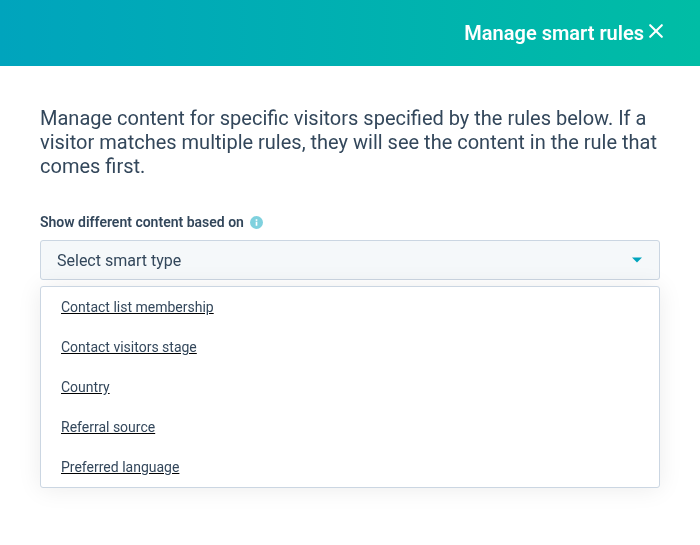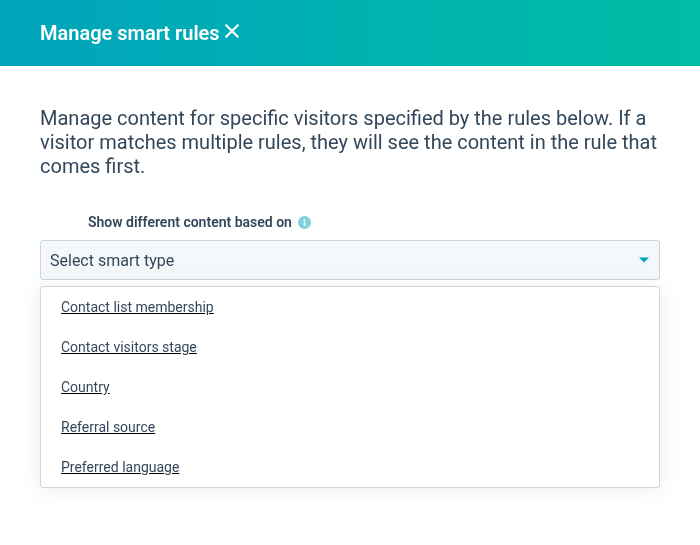--- a/index.html
+++ b/index.html
@@ -8,21 +8,21 @@
     background: #fff;
     width: 700px;
     height: 545px;
     overflow: hidden;
   }
   .header {
     background: linear-gradient(90deg, #00a4bd 0%, #00bda5 100%);
     height: 66px;
     display: flex;
     align-items: center;
-    justify-content: flex-start;
+    justify-content: flex-end;
     padding: 0 32px 0 40px;
   }
   .header-title {
     color: #fff;
     font-size: 20px;
     font-weight: 600;
   }
   .close-btn {
     color: #fff;
     cursor: pointer;
@@ -45,38 +45,37 @@
   .label-row {
     display: flex;
     align-items: center;
     gap: 6px;
     margin-bottom: 10px;
   }
   .label {
     color: #33475b;
     font-size: 14px;
     font-weight: 600;
-    margin-left: 48px;
   }
   .info-icon {
     color: #7fd1de;
     display: inline-flex;
     align-items: center;
   }
   .info-icon svg { width: 13px; height: 13px; }
   .select {
     width: 620px;
     height: 40px;
     background: #f5f8fa;
     border: 1px solid #cbd6e2;
     border-radius: 3px;
     display: flex;
     align-items: center;
     justify-content: space-between;
-    padding: 0 9px;
+    padding: 0 16px;
     cursor: pointer;
   }
   .select-placeholder {
     color: #33475b;
     font-size: 16px;
   }
   .chevron {
     color: #00a4bd;
   }
   .chevron svg { width: 12px; height: 12px; }

